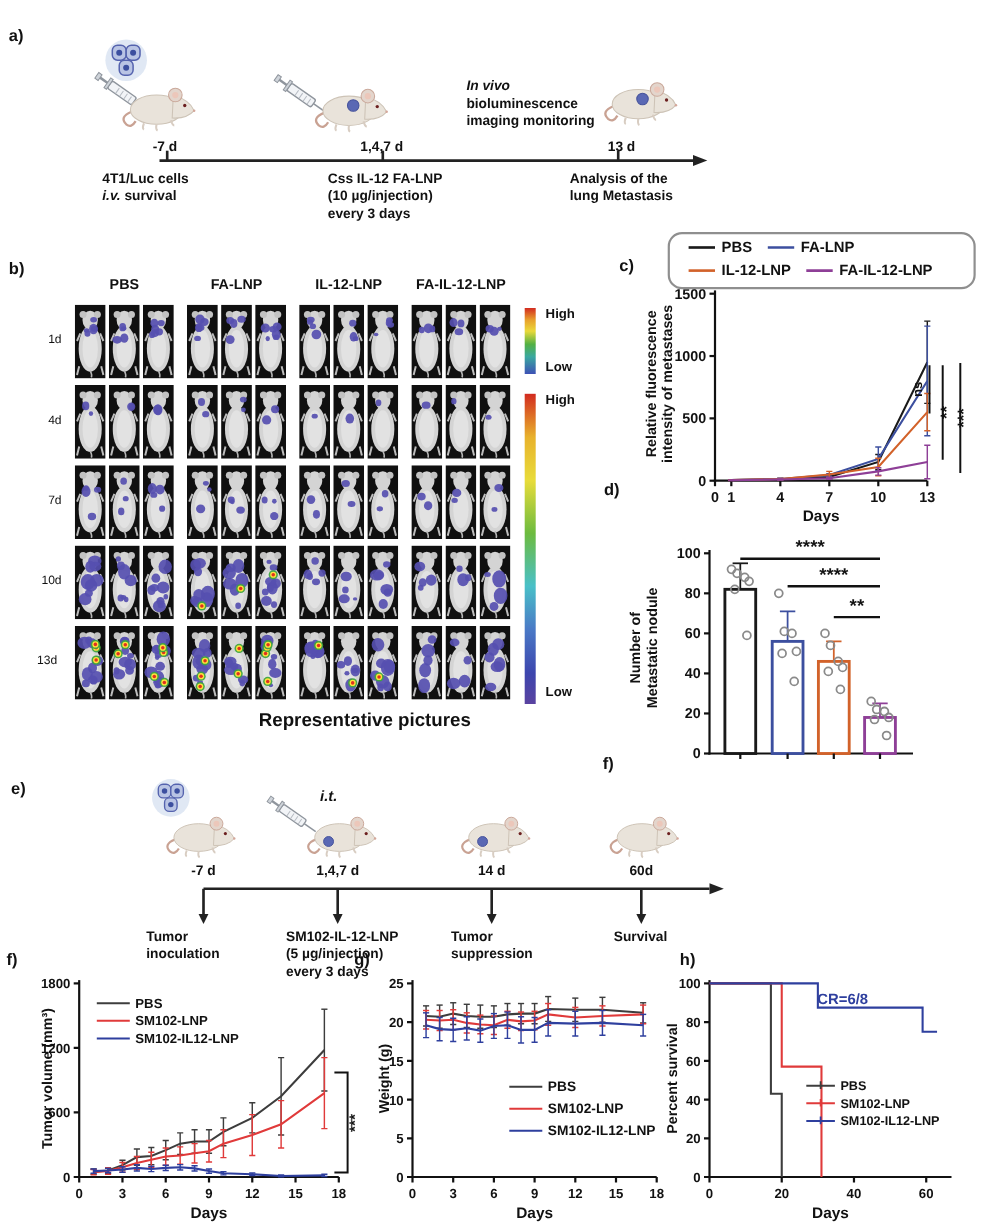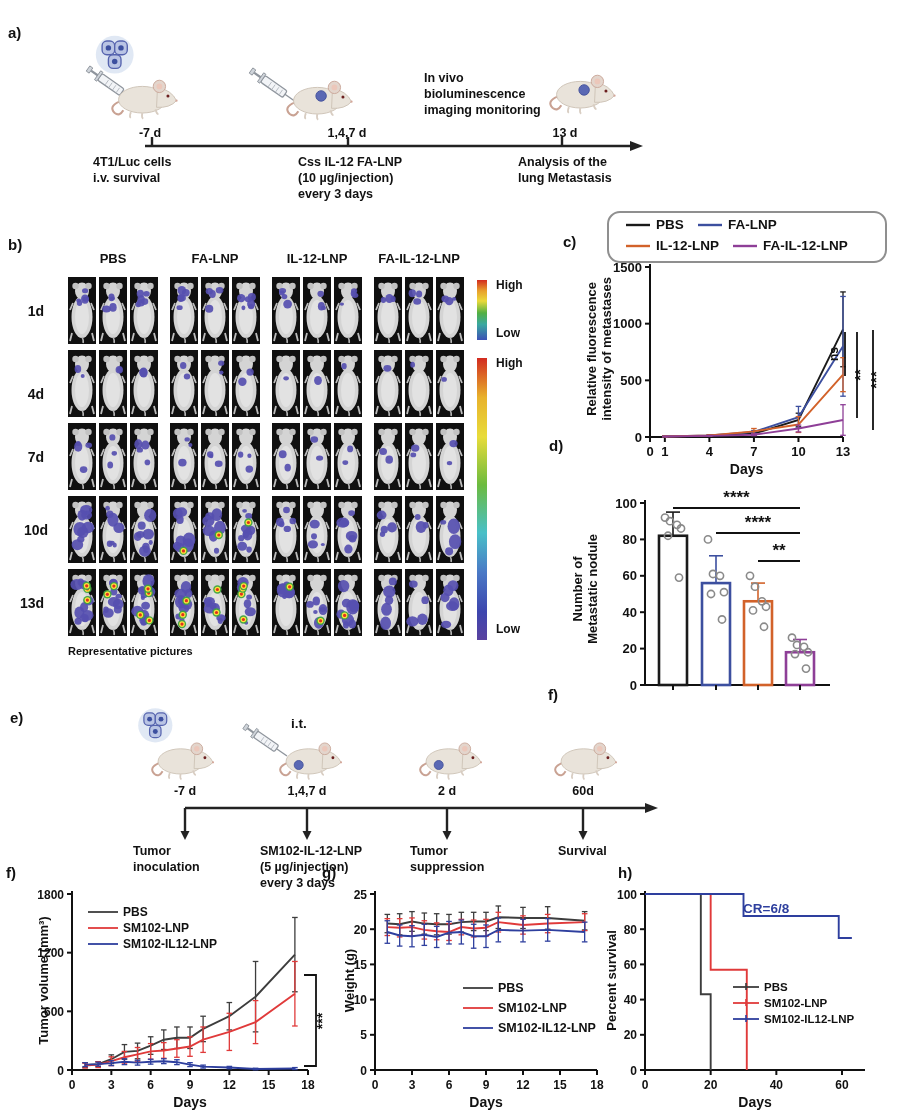--- a/index.html
+++ b/index.html
@@ -1,31 +1,31 @@
 <!DOCTYPE html>
 <html><head>
 <meta charset="utf-8">
 <style>
   *{margin:0;padding:0;box-sizing:border-box}
   html,body{width:898px;height:1118px;background:#fff;overflow:hidden}
   body{position:relative;font-family:"Liberation Sans",sans-serif;color:#111}
   .abs{position:absolute}
   .plabel{position:absolute;font-weight:bold;font-size:15px;color:#111}
   .bold{font-weight:bold}
-  .ital{}
+  .ital{font-style:italic}
   .pre{white-space:pre-line}
   .t12{font-size:12.5px;line-height:1.28}
   .ctr{transform:translateX(-50%);text-align:left}
   .ylab{position:absolute;font-weight:bold;font-size:13px;text-align:center;white-space:pre-line;line-height:1.15;transform:rotate(-90deg)}
   .cb{position:absolute;width:10px}
   .cb1{background:linear-gradient(to bottom,#d22b20 0%,#e8a02c 18%,#ead93a 35%,#52b043 55%,#3aa8a0 74%,#3d51b5 100%)}
   .cb2{background:linear-gradient(to bottom,#d22b20 0%,#e8b22c 14%,#e8dc3a 28%,#6cbb3f 45%,#49c0c8 62%,#4a79c6 76%,#3d46ae 90%,#5a42a0 100%)}
   .cblab{position:absolute;font-weight:bold;font-size:12px}
   .hdr{position:absolute;font-weight:bold;font-size:13px;text-align:center;width:90px}
-  .rowlab{position:absolute;font-weight:bold;font-size:14px;width:40px;text-align:center}
+  .rowlab{position:absolute;font-weight:normal;font-size:11px;width:40px;text-align:right}
   .cap{position:absolute;font-weight:bold}
 </style>
 </head>
 <body>
 
 <div class="plabel" style="left:8px;top:24px">a)</div>
 <div class="plabel" style="left:8px;top:236px">b)</div>
 <div class="plabel" style="left:563px;top:233px">c)</div>
 <div class="plabel" style="left:549px;top:437px">d)</div>
 <div class="plabel" style="left:10px;top:709px">e)</div>
@@ -53,21 +53,21 @@
   <span>bioluminescence</span><br>
   <span>imaging monitoring</span>
 </div>
 
 <div class="hdr" style="left:68px;top:251px">PBS</div>
 <div class="hdr" style="left:170px;top:251px">FA-LNP</div>
 <div class="hdr" style="left:272px;top:251px">IL-12-LNP</div>
 <div class="hdr" style="left:374px;top:251px">FA-IL-12-LNP</div>
 
 <div class="rowlab" style="left:16px;top:303px">1d</div>
-<div class="rowlab" style="left:16px;top:386px">4d</div>
+<div class="rowlab" style="left:16px;top:376px">4d</div>
 <div class="rowlab" style="left:16px;top:449px">7d</div>
 <div class="rowlab" style="left:16px;top:522px">10d</div>
 <div class="rowlab" style="left:12px;top:595px">13d</div>
 
 <div id="panelb">
     <svg class="abs" style="left:68px;top:277px" width="28" height="67">
       <rect width="28" height="67" fill="#101010"></rect>
       <ellipse cx="14" cy="40" rx="10.5" ry="21" fill="#d4d4d4"></ellipse>
       <ellipse cx="14" cy="40" rx="7" ry="17" fill="#e2e2e2"></ellipse>
       <ellipse cx="14" cy="14" rx="7" ry="8.5" fill="#d4d4d4"></ellipse>
@@ -1000,41 +1000,41 @@
       <path d="M14,60 q2,4 1,6" stroke="#b5b5b5" stroke-width="1.5" fill="none"></path>
       <ellipse cx="10.1" cy="55.6" rx="5.1" ry="3.9" fill="#564fb0" opacity="0.92"></ellipse>
       <ellipse cx="9.0" cy="28.6" rx="4.6" ry="4.6" fill="#564fb0" opacity="0.92"></ellipse>
       <ellipse cx="18.1" cy="35.0" rx="5.3" ry="6.7" fill="#564fb0" opacity="0.92"></ellipse>
       <ellipse cx="12.4" cy="21.3" rx="5.1" ry="5.9" fill="#564fb0" opacity="0.92"></ellipse>
       <ellipse cx="17.0" cy="16.6" rx="5.5" ry="5.4" fill="#564fb0" opacity="0.92"></ellipse>
       <ellipse cx="16.1" cy="37.1" rx="6.1" ry="4.9" fill="#564fb0" opacity="0.92"></ellipse>
     </svg>
   </div>
 
-<div class="abs bold" style="left:68px;top:645px;width:360px;text-align:left;font-size:11px">Representative pictures</div>
+<div class="abs bold" style="left:68px;top:645px;width:360px;text-align:right;font-size:17px">Representative pictures</div>
 
 <div class="cb cb1" style="left:477px;top:280px;height:60px"></div>
 <div class="cb cb2" style="left:477px;top:358px;height:282px"></div>
 <div class="cblab" style="left:496px;top:278px">High</div>
 <div class="cblab" style="left:496px;top:326px">Low</div>
 <div class="cblab" style="left:496px;top:356px">High</div>
 <div class="cblab" style="left:496px;top:622px">Low</div>
 
 <div class="ylab" style="left:495px;top:334px;width:210px">Relative fluorescence
 intensity of metastases</div>
 <div class="ylab" style="left:481px;top:574px;width:210px">Number of
 Metastatic nodule</div>
 <div class="ylab" style="left:-61px;top:973px;width:210px">Tumor volume (mm³)</div>
 <div class="ylab" style="left:245px;top:973px;width:210px">Weight (g)</div>
 <div class="ylab" style="left:507px;top:973px;width:210px">Percent survival</div>
 
 <div class="abs bold ital" style="left:291px;top:716px;font-size:13.5px">i.t.</div>
 <div class="abs bold ctr" style="left:185px;top:784px;font-size:12.5px">-7 d</div>
 <div class="abs bold ctr" style="left:307px;top:784px;font-size:12.5px">1,4,7 d</div>
-<div class="abs bold ctr" style="left:447px;top:784px;font-size:12.5px">2 d</div>
+<div class="abs bold ctr" style="left:447px;top:784px;font-size:12.5px">14 d</div>
 <div class="abs bold ctr" style="left:583px;top:784px;font-size:12.5px">60d</div>
 <div class="cap t12 pre" style="left:133px;top:843px">Tumor
 inoculation</div>
 <div class="cap t12 pre" style="left:260px;top:843px">SM102-IL-12-LNP
 (5 µg/injection)
 every 3 days</div>
 <div class="cap t12 pre" style="left:410px;top:843px">Tumor
 suppression</div>
 <div class="cap t12 pre" style="left:558px;top:843px">Survival</div>
 

